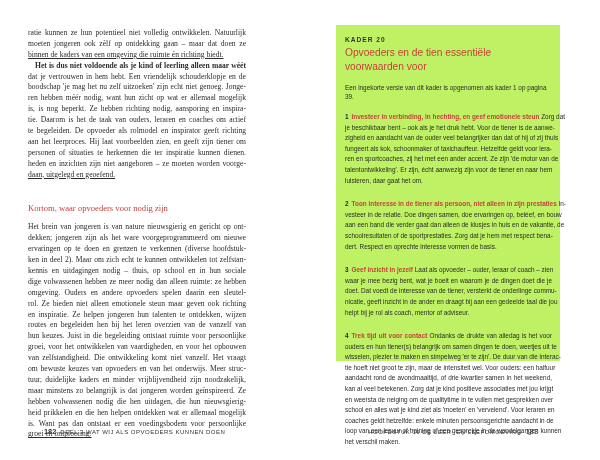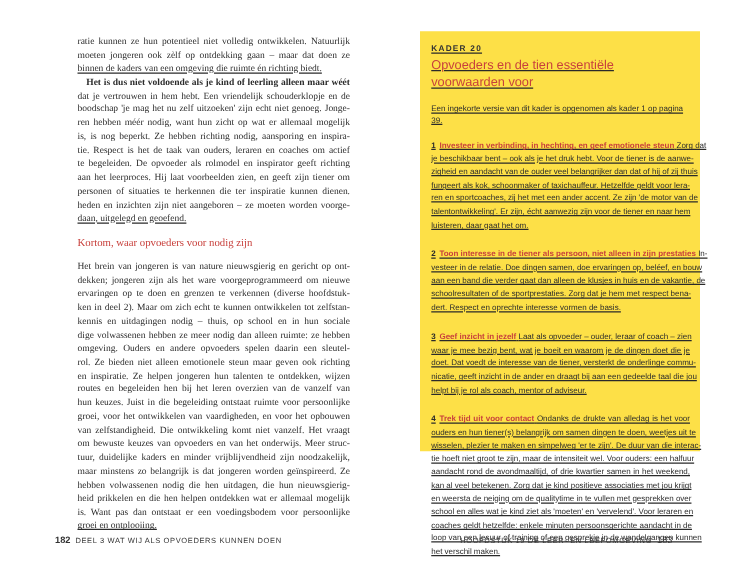--- a/index.html
+++ b/index.html
@@ -1,30 +1,30 @@
 <!DOCTYPE html>
 <html><head>
 <meta charset="utf-8">
 <style>
   html, body { margin:0; padding:0; }
   body { width:600px; height:460px; background:#ffffff; position:relative; overflow:hidden; font-family:"DejaVu Serif", serif; color:#2a2a2a; }
   .page { position:absolute; top:0; height:460px; width:300px; }
   .page-left { left:0; }
   .page-right { left:300px; }
-  .left-col { position:absolute; left:62px; top:28px; width:218px; font-family:"Liberation Serif", serif; font-size:7.6px; line-height:10.9px; color:#2b2b2b; }
+  .left-col { position:absolute; left:28px; top:28px; width:218px; font-family:"Liberation Serif", serif; font-size:7.6px; line-height:10.9px; color:#2b2b2b; }
   .left-col .ln { display:block; text-align:justify; text-align-last:justify; white-space:nowrap; height:10.9px; overflow:visible; }
   .left-col .ln.last { text-align-last:left;text-decoration:underline; }
   .left-col .ln.indent { text-indent:7px;font-weight:bold; }
-  .section-head { color:#c8403c; font-size:8.6px; margin-top:8px; margin-bottom:8px; line-height:12px; display:block; }
+  .section-head { color:#c8403c; font-size:8.6px; margin-top:22px; margin-bottom:8px; line-height:12px; display:block; }
   .footer-left { position:absolute; left:44px; top:427px; font-family:"Liberation Sans", sans-serif; font-size:6px; color:#333; letter-spacing:0.5px; }
   .footer-left .pn { font-weight:bold; font-size:7.4px; margin-right:4px; letter-spacing:0; }
   .footer-right { position:absolute; right:62px; top:427px; font-family:"Liberation Sans", sans-serif; font-size:6px; color:#333; letter-spacing:0.5px; }
   .footer-right .pn { font-weight:normal; font-size:7.4px; margin-left:4px; letter-spacing:0; }
 
-  .kader { position:absolute; left:336px; top:25px; width:224px; height:336px; background:#fde047; box-sizing:border-box; padding:10px 8px 8px 9px; font-family:"Liberation Sans", sans-serif;text-decoration:underline; }
+  .kader { position:absolute; left:336px; top:25px; width:224px; height:336px; background:#bef264; box-sizing:border-box; padding:10px 8px 8px 9px; font-family:"Liberation Sans", sans-serif; }
   .kader-label { font-size:6.6px; font-weight:bold; letter-spacing:1px; color:#333; display:block; margin-top:1px; }
   .kader-title { font-size:10.2px; color:#c8403c; line-height:14px; display:block; margin-top:3px; }
   .kader-intro { font-size:6.4px; color:#2a2a2a; display:block; margin-top:9px; line-height:9px; }
   .item { display:block; margin-top:13px; font-size:6.4px; line-height:10.6px; color:#2a2a2a; }
   .item .ln { display:block; text-align:justify; text-align-last:justify; white-space:nowrap; height:10.6px; }
   .item .ln.last { text-align-last:left; }
   .item .num { color:#2a2a2a; font-weight:bold; margin-right:3px; }
   .item .hd { color:#c8403c; font-weight:bold; }
   .first-item { margin-top:11px; }
 </style>
@@ -37,21 +37,21 @@
       <span class="ln">ratie kunnen ze hun potentieel niet volledig ontwikkelen. Natuurlijk</span>
       <span class="ln">moeten jongeren ook zèlf op ontdekking gaan – maar dat doen ze</span>
       <span class="ln last">binnen de kaders van een omgeving die ruimte én richting biedt.</span>
     </div>
     <div>
       <span class="ln indent">Het is dus niet voldoende als je kind of leerling alleen maar wéét</span>
       <span class="ln">dat je vertrouwen in hem hebt. Een vriendelijk schouderklopje en de</span>
       <span class="ln">boodschap 'je mag het nu zelf uitzoeken' zijn echt niet genoeg. Jonge-</span>
       <span class="ln">ren hebben méér nodig, want hun zicht op wat er allemaal mogelijk</span>
       <span class="ln">is, is nog beperkt. Ze hebben richting nodig, aansporing en inspira-</span>
-      <span class="ln">tie. Respect is het de taak van ouders, leraren en coaches om actief</span>
+      <span class="ln">tie. Daarom is het de taak van ouders, leraren en coaches om actief</span>
       <span class="ln">te begeleiden. De opvoeder als rolmodel en inspirator geeft richting</span>
       <span class="ln">aan het leerproces. Hij laat voorbeelden zien, en geeft zijn tiener om</span>
       <span class="ln">personen of situaties te herkennen die ter inspiratie kunnen dienen.</span>
       <span class="ln">heden en inzichten zijn niet aangeboren – ze moeten worden voorge-</span>
       <span class="ln last">daan, uitgelegd en geoefend.</span>
     </div>
     <span class="section-head">Kortom, waar opvoeders voor nodig zijn</span>
     <div>
       <span class="ln">Het brein van jongeren is van nature nieuwsgierig en gericht op ont-</span>
       <span class="ln">dekken; jongeren zijn als het ware voorgeprogrammeerd om nieuwe</span>

